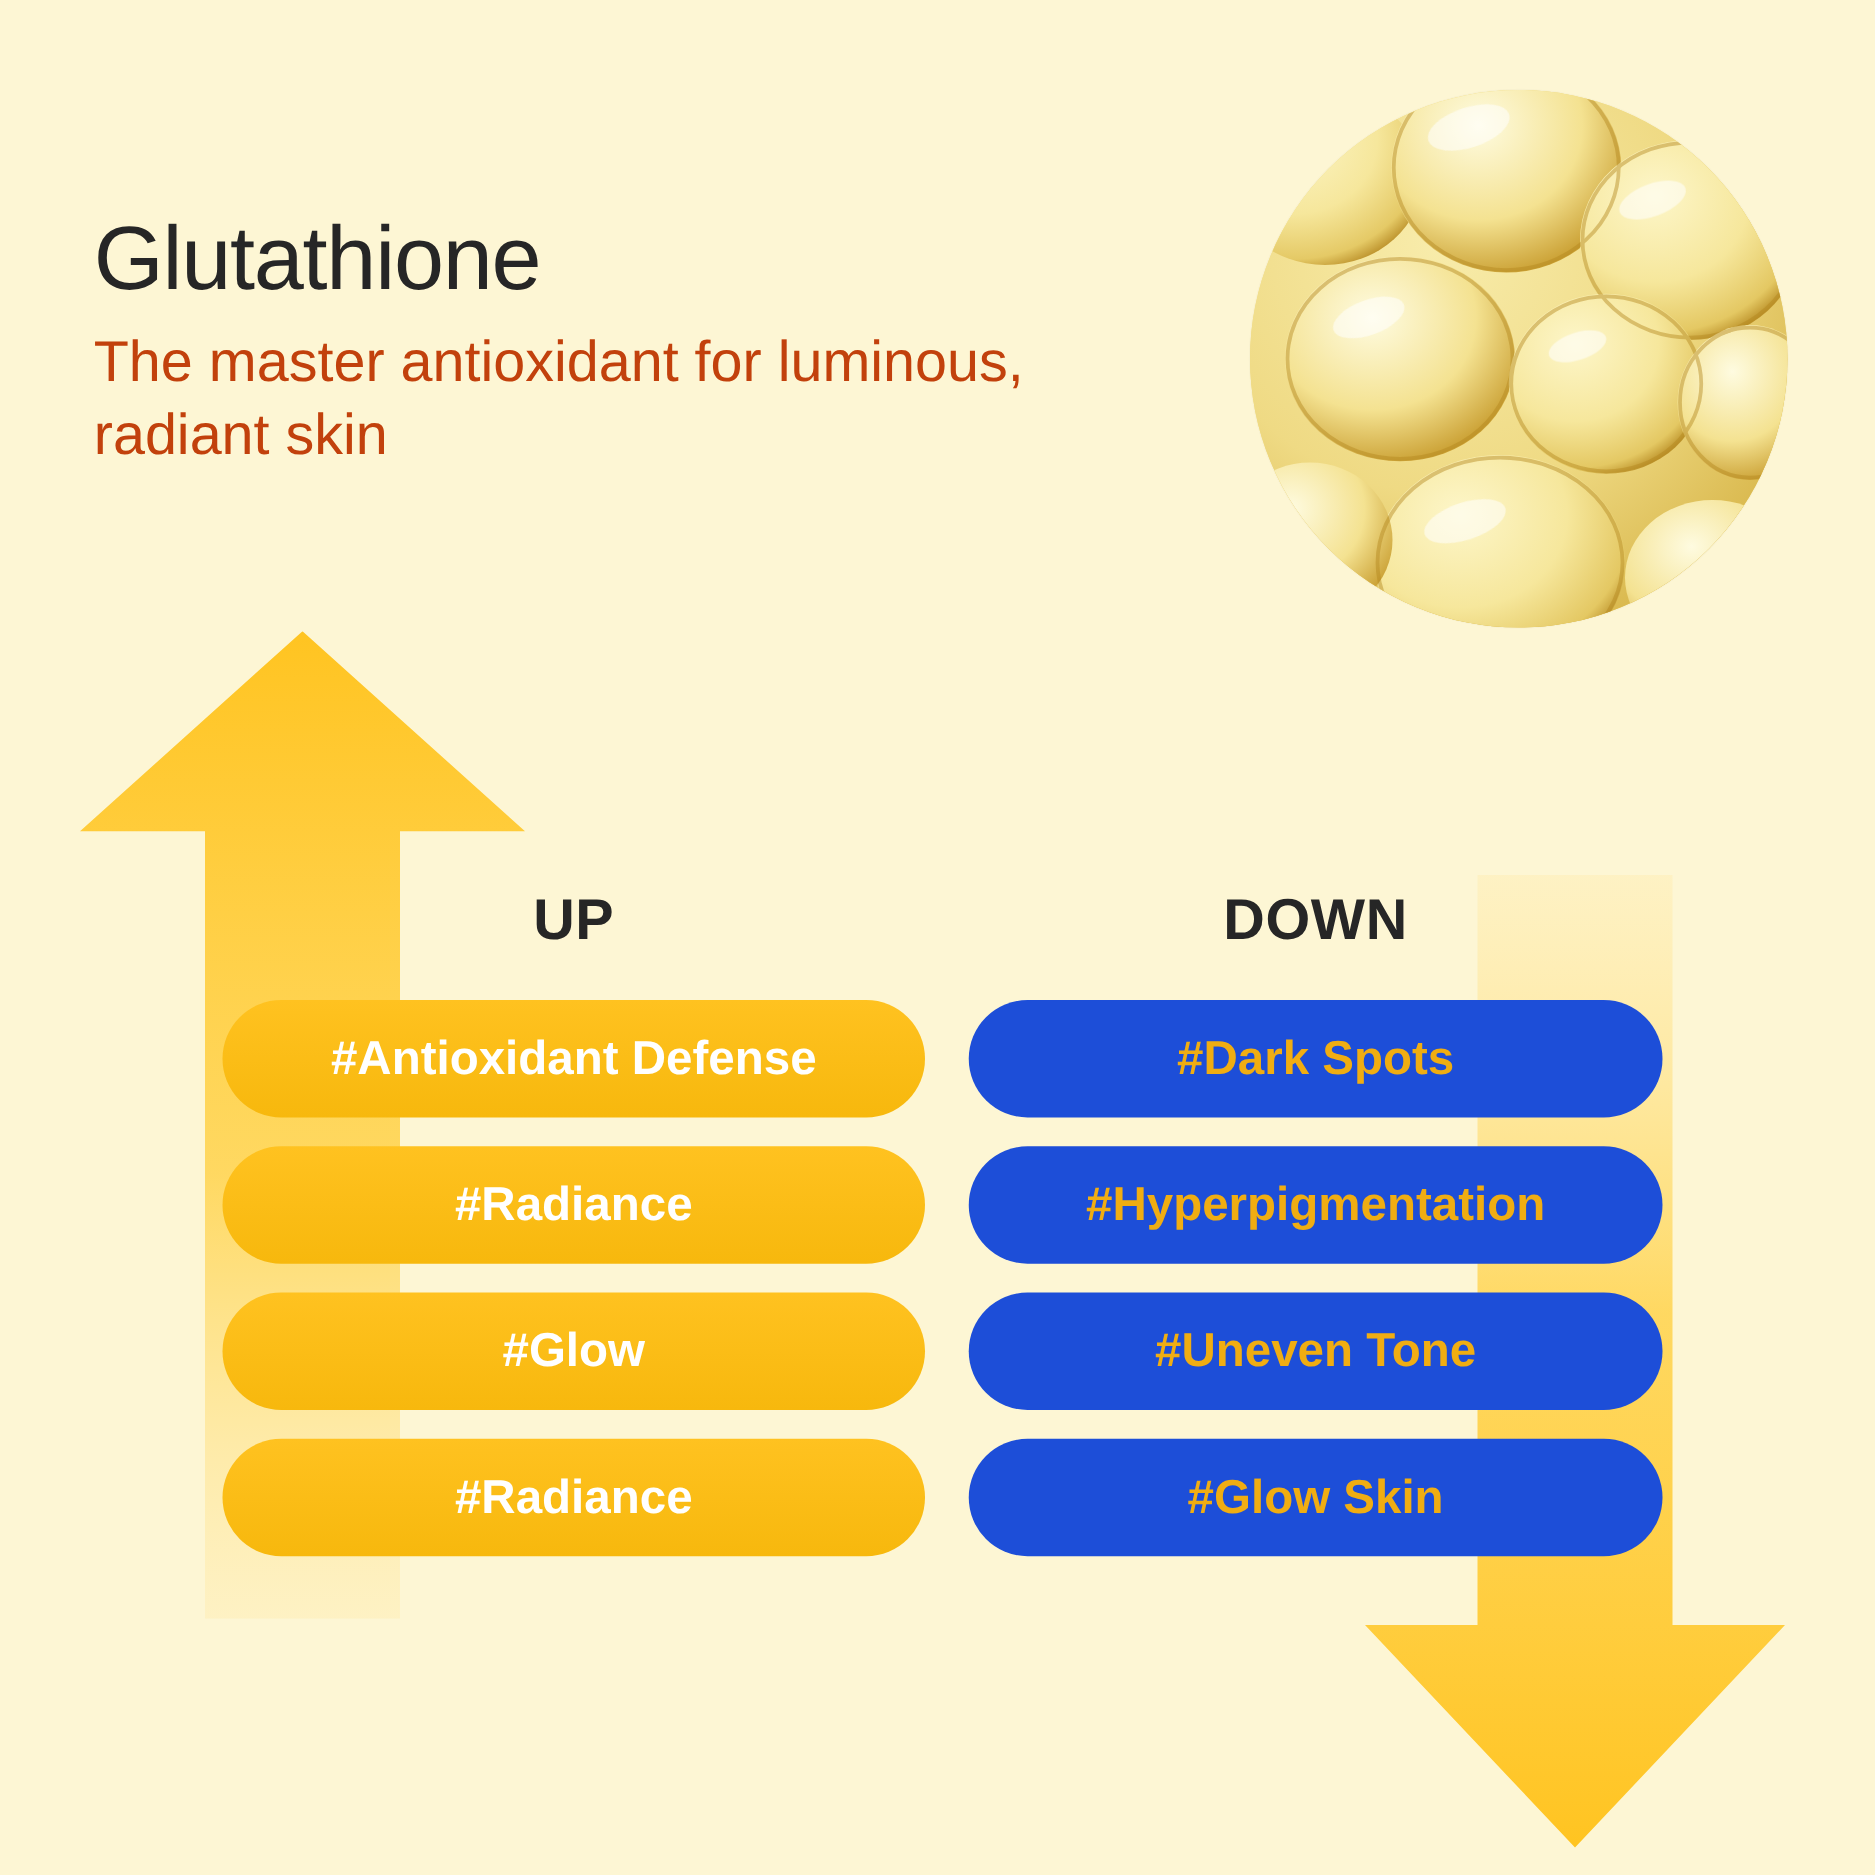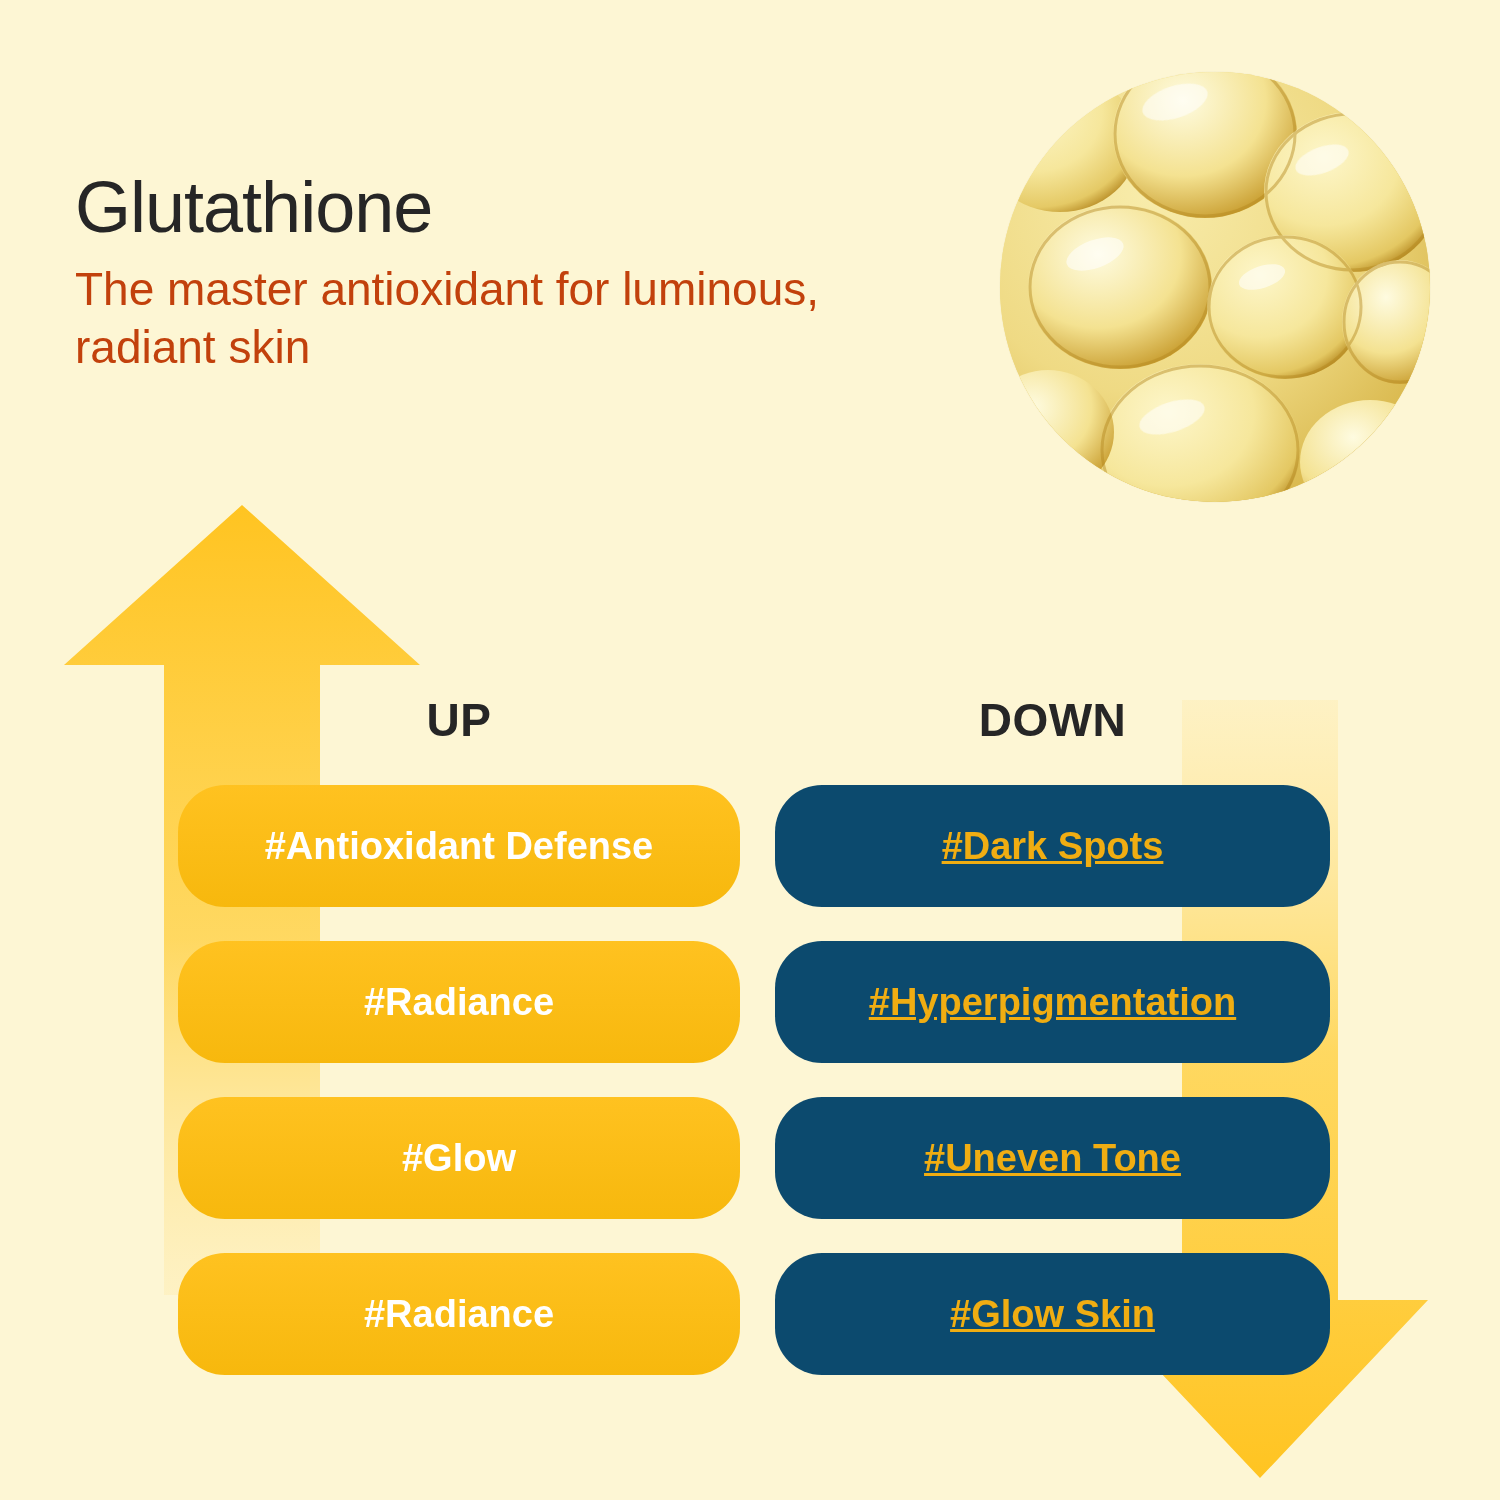--- a/index.html
+++ b/index.html
@@ -70,55 +70,54 @@
     position: absolute;
     left: 1090px;
     top: 700px;
     width: 340px;
     height: 780px;
   }
 
   
   .col {
     position: absolute;
-    top: 693px;
+    top: 708px;
   }
   .col-up { left: 178px; width: 562px; }
   .col-down { left: 775px; width: 555px; }
 
   .col-head {
     text-align: center;
     font-size: 46px;
     font-weight: bold;
     color: #262626;
     letter-spacing: 0.5px;
     margin-bottom: 38px;
   }
 
   .pill {
-    height: 122px;
+    height: 94px;
     border-radius: 47px;
     display: flex;
     align-items: center;
     justify-content: center;
     font-size: 38px;
     font-weight: bold;
-    margin-bottom: 34px;
+    margin-bottom: 23px;
     box-sizing: border-box;
     padding: 0 20px;
     text-align: center;
   }
   .pill-up {
     background: linear-gradient(180deg, #ffc220 0%, #f7b80d 100%);
     color: #ffffff;
   }
   .pill-down {
-    background: #0c4a6e;
+    background: #1d4ed8;
     color: #f0ad12;
-    text-decoration: underline;
   }
 </style>
 </head>
 <body>
 
 <div id="canvas">
 
   <div class="header">
     <h1 class="title">Glutathione</h1>
     <p class="subtitle">The master antioxidant for luminous, radiant skin</p>

